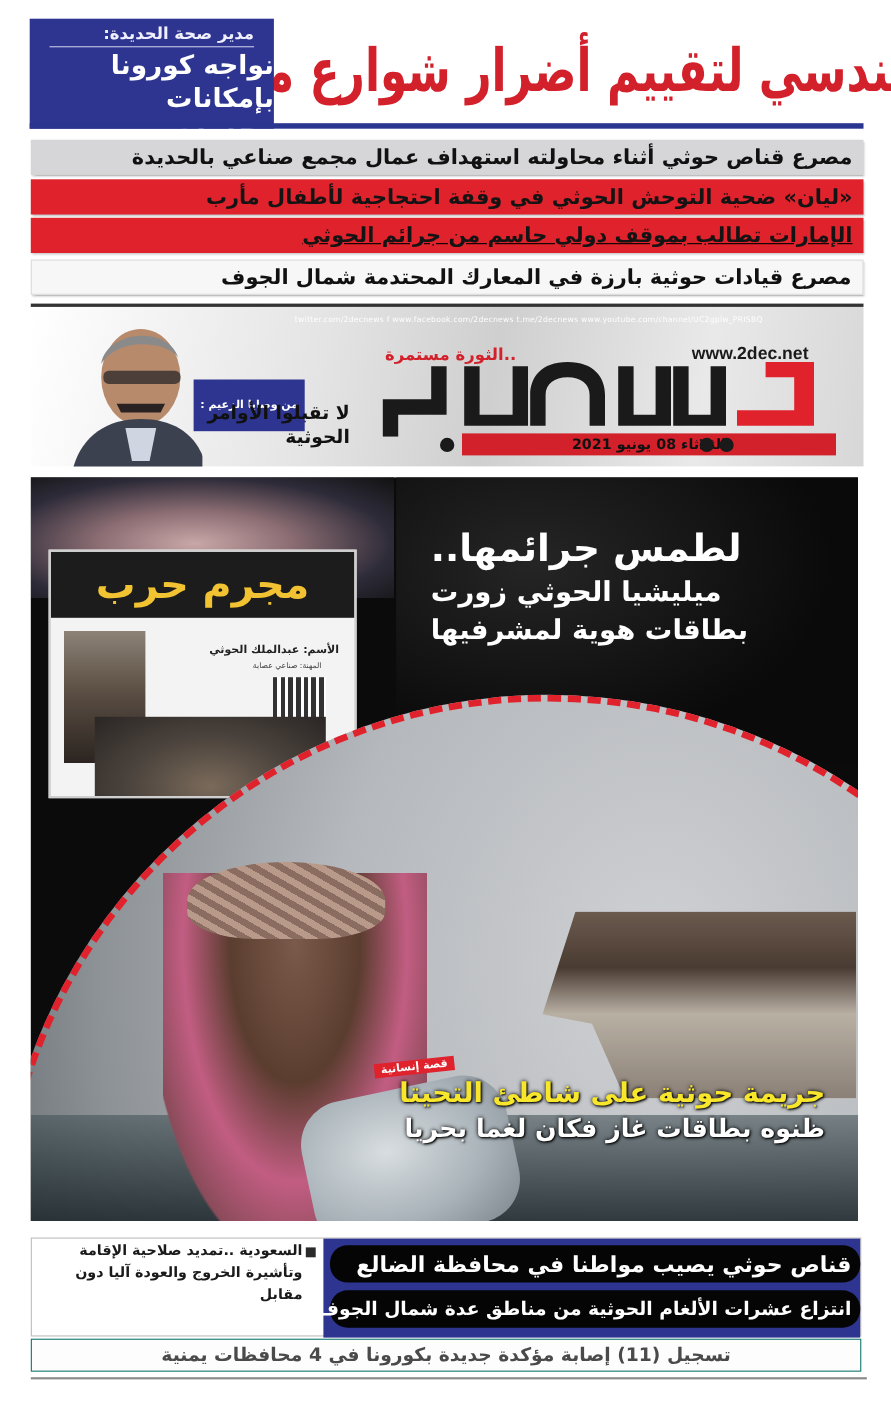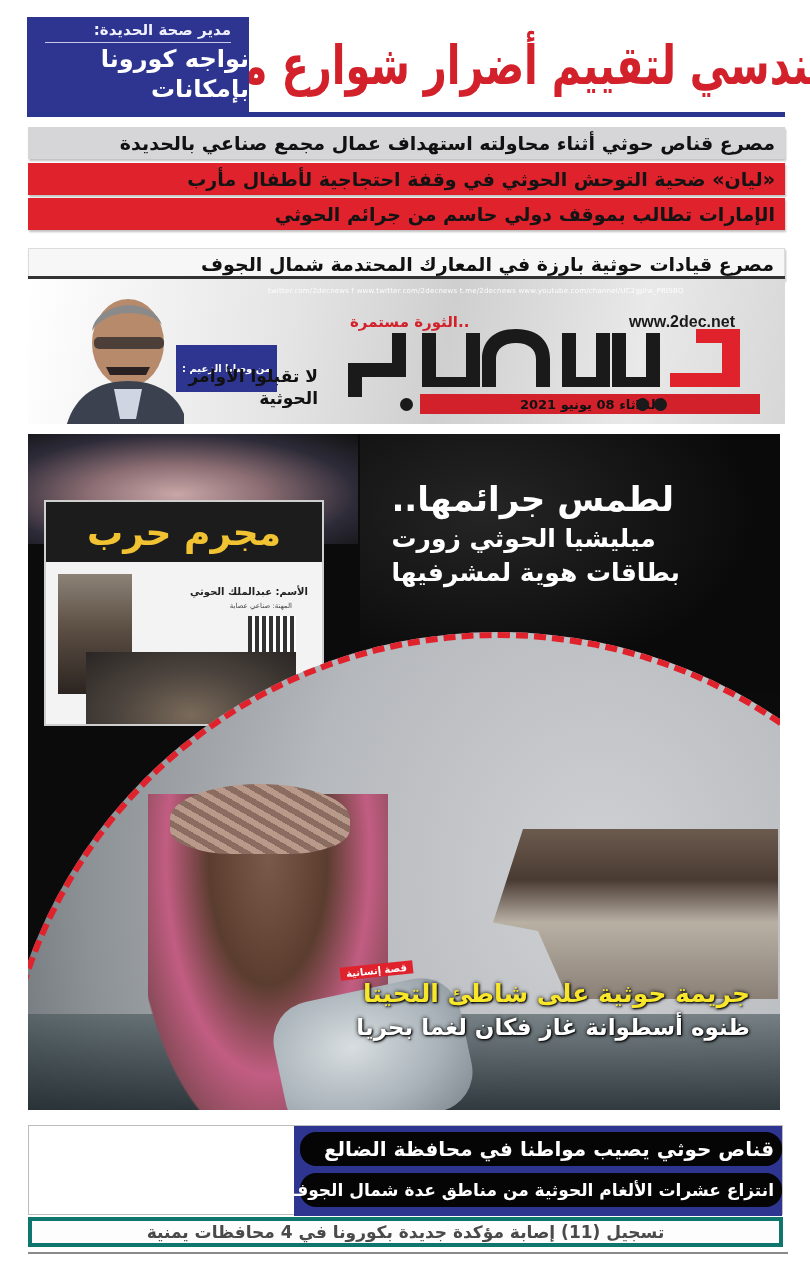--- a/index.html
+++ b/index.html
@@ -78,21 +78,21 @@
   .bnews.n1 { top:6px; } .bnews.n1 span { font-size:20px; }
   .bnews.n2 { top:47px; } .bnews.n2 span { font-size:17px; }
   .bottom-left { position:absolute; left:0; top:0; width:266px; height:90px; padding:2px 8px 0 4px; }
   .brief { display:flex; flex-direction:row; align-items:flex-start; gap:3px; }
   .brief .sq { width:9px; height:9px; background:#2a2a2a; margin-top:6px; flex:none; }
   .brief .txt { font-size:13px; font-weight:bold; line-height:20px; text-align:right; }
   .brief.b1 .txt { color:#1a1a1a; }
   .brief.b2 .txt { color:#2d3591; }
 
   
-  .ticker { left:28px; top:1217px; width:755px; height:30px; border:4px solid #0f766e; background:#fdfdfd; display:flex; align-items:center; justify-content:center; }
+  .ticker { left:28px; top:1217px; width:755px; height:30px; border:1px solid #0f766e; background:#fdfdfd; display:flex; align-items:center; justify-content:center; }
   .ticker span { font-size:17px; color:#4a4a4a; font-weight:bold; letter-spacing:2px; white-space:nowrap; }
   .ticker-rule { left:28px; top:1252px; width:760px; height:2px; background:#8a8a8a; }
 </style>
 </head>
 <body>
 
 <div class="abs top-band">
   <div class="top-main">
     <span>فريق هندسي لتقييم أضرار شوارع مديرية المخا</span>
   </div>
@@ -103,29 +103,29 @@
   </div>
   <div class="underline"></div>
 </div>
 
 <div class="abs strip gray" style="top:127px;">
   <span>مصرع قناص حوثي أثناء محاولته استهداف عمال مجمع صناعي بالحديدة</span>
 </div>
 <div class="abs strip red" style="top:163px;">
   <span>«ليان» ضحية التوحش الحوثي في وقفة احتجاجية لأطفال مأرب</span>
 </div>
-<div class="abs strip red" style="top:198px;">
+<div class="abs strip red" style="top:198px;text-decoration:underline;">
   <span>الإمارات تطالب بموقف دولي حاسم من جرائم الحوثي</span>
 </div>
-<div class="abs strip white" style="top:236px;margin-top:12px;">
+<div class="abs strip white" style="top:236px;">
   <span>مصرع قيادات حوثية بارزة في المعارك المحتدمة شمال الجوف</span>
 </div>
 
 <div class="abs masthead">
-  <div class="mast-social">twitter.com/2decnews   f www.twitter.com/2decnews   t.me/2decnews   www.youtube.com/channel/UC2gplw_PRISBQ</div>
+  <div class="mast-social">twitter.com/2decnews   f www.facebook.com/2decnews   t.me/2decnews   www.youtube.com/channel/UC2gplw_PRISBQ</div>
   <div class="mast-site">www.2dec.net</div>
   <div class="mast-slogan">..الثورة مستمرة</div>
 
   <svg class="mast-logo" viewBox="0 0 404 74">
 
     <path d="M350 6 h44 v58 h-70 v-14 h52 v-30 h-26z" fill="#e0222c"></path>
     <path d="M300 10 v44 h-20 v-44 h-14 v54 h48 v-54z" fill="#1a1a1a"></path>
     <path d="M250 10 v44 h-20 v-44 h-14 v54 h48 v-54z" fill="#1a1a1a"></path>
     <path d="M170 6 c-24 0 -34 14 -34 30 v28 h14 v-28 c0 -10 8 -16 20 -16 s20 6 20 16 v28 h14 v-28 c0 -16 -10 -30 -34 -30z" fill="#1a1a1a"></path>
     <path d="M120 10 v44 h-30 v-44 h-14 v54 h58 v-54z" fill="#1a1a1a"></path>
@@ -178,32 +178,39 @@
   <div class="circle-photo"></div>
   <div class="sea"></div>
   <div class="boat"></div>
   <div class="man"></div>
   <div class="turban"></div>
   <div class="cylinder"></div>
   <div class="circle-border"></div>
 
   <div class="story-tag">قصة إنسانية</div>
   <div class="story-h1">جريمة حوثية على شاطئ التحيتا</div>
-  <div class="story-h2">ظنوه أسطوانة غاز فكان لغما بحريا</div>
+  <div class="story-h2">ظنوه بطاقات غاز فكان لغما بحريا</div>
 </div>
 
 <div class="abs bottom">
   <div class="bottom-right">
     <div class="bnews n1">
       <span>قناص حوثي يصيب مواطنا في محافظة الضالع</span>
     </div>
     <div class="bnews n2">
       <span>انتزاع عشرات الألغام الحوثية من مناطق عدة شمال الجوف</span>
     </div>
   </div>
   <div class="bottom-left">
+    <div class="brief b1">
+      <span class="sq"></span>
+      <div class="txt">
+        <div>السعودية ..تمديد صلاحية الإقامة</div>
+        <div>وتأشيرة الخروج والعودة آليا دون مقابل</div>
+      </div>
+    </div>
   </div>
 </div>
 
 <div class="abs ticker">
   <span>تسجيل (11) إصابة مؤكدة جديدة بكورونا في 4 محافظات يمنية</span>
 </div>
 <div class="abs ticker-rule"></div>
 
 </body></html>

